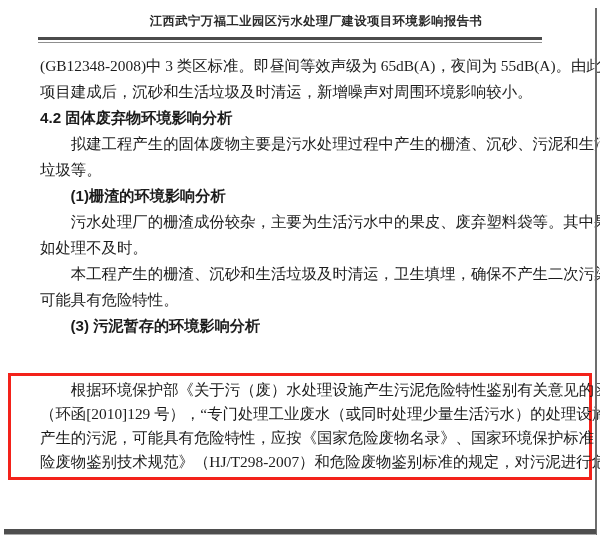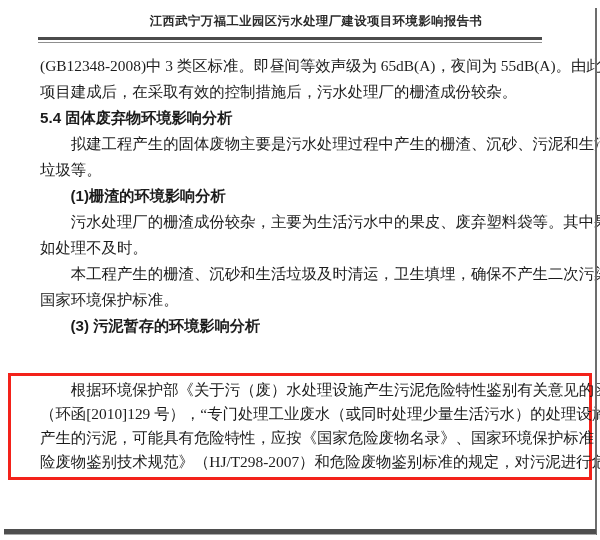--- a/index.html
+++ b/index.html
@@ -94,29 +94,29 @@
 </head>
 <body>
 
 <div class="page">
 
   <div class="report-title">江西武宁万福工业园区污水处理厂建设项目环境影响报告书</div>
   <div class="header-rule"></div>
 
   <div class="doc-body">
     <div class="line">(GB12348-2008)中 3 类区标准。即昼间等效声级为 65dB(A)，夜间为 55dB(A)。由此，</div>
-    <div class="line">项目建成后，在采取有效的控制措施后，污水处理厂的栅渣成份较杂。</div>
-    <div class="line heading">5.4 固体废弃物环境影响分析</div>
+    <div class="line">项目建成后，沉砂和生活垃圾及时清运，新增噪声对周围环境影响较小。</div>
+    <div class="line heading">4.2 固体废弃物环境影响分析</div>
     <div class="line indent">拟建工程产生的固体废物主要是污水处理过程中产生的栅渣、沉砂、污泥和生活</div>
     <div class="line">垃圾等。</div>
     <div class="line indent heading">(1)栅渣的环境影响分析</div>
     <div class="line indent">污水处理厂的栅渣成份较杂，主要为生活污水中的果皮、废弃塑料袋等。其中果</div>
     <div class="line">如处理不及时。</div>
     <div class="line indent">本工程产生的栅渣、沉砂和生活垃圾及时清运，卫生填埋，确保不产生二次污染，</div>
-    <div class="line">国家环境保护标准。</div>
+    <div class="line">可能具有危险特性。</div>
     <div class="line indent heading">(3) 污泥暂存的环境影响分析</div>
   </div>
 
   <div class="highlight-box">
     <div class="line indent">根据环境保护部《关于污（废）水处理设施产生污泥危险特性鉴别有关意见的函》</div>
     <div class="line">（环函[2010]129 号），“专门处理工业废水（或同时处理少量生活污水）的处理设施</div>
     <div class="line">产生的污泥，可能具有危险特性，应按《国家危险废物名录》、国家环境保护标准《危</div>
     <div class="line">险废物鉴别技术规范》（HJ/T298-2007）和危险废物鉴别标准的规定，对污泥进行危险</div>
   </div>
 

